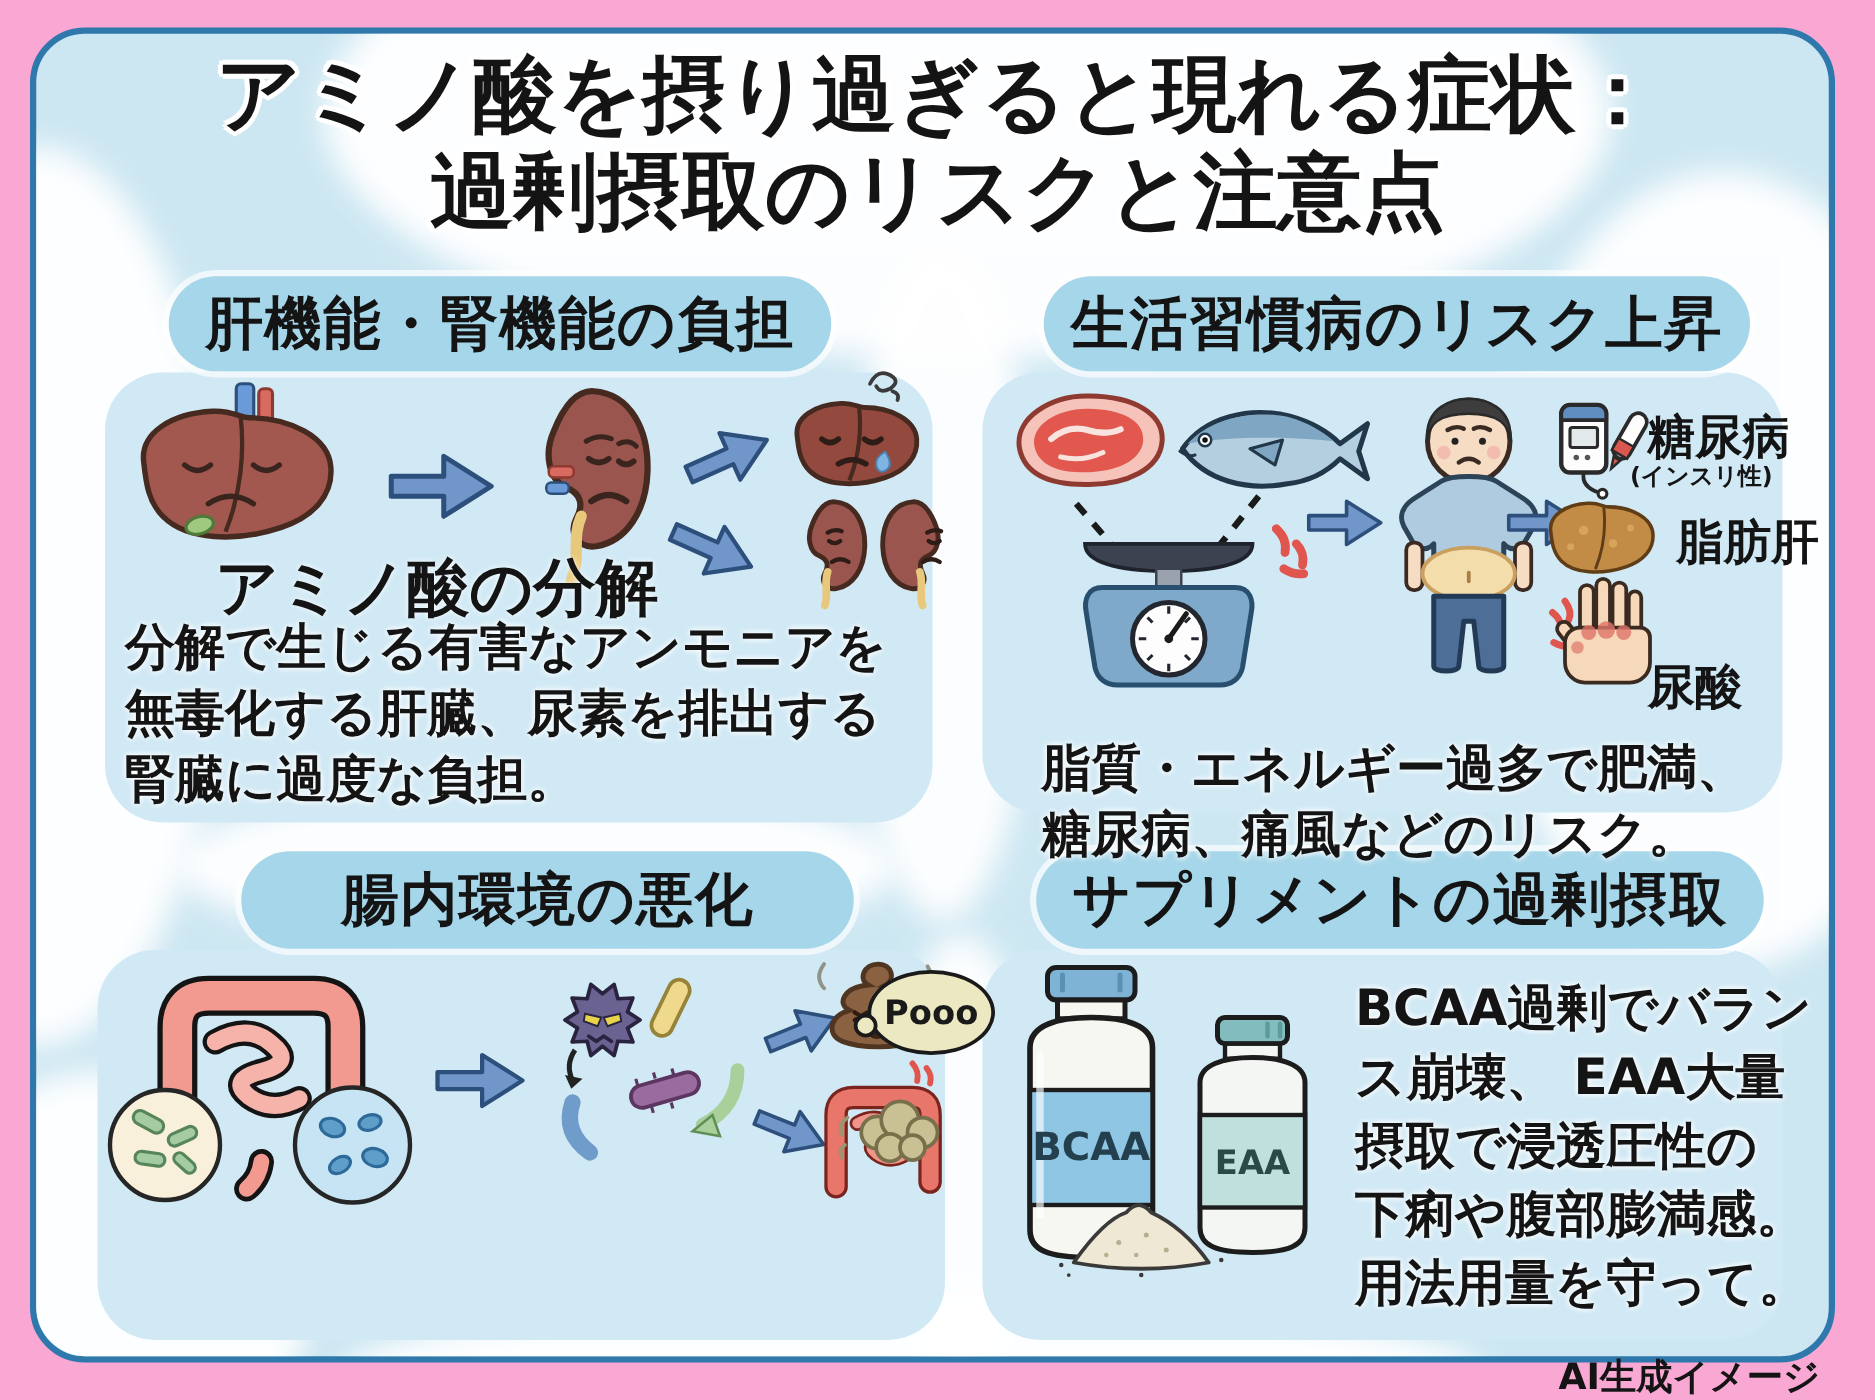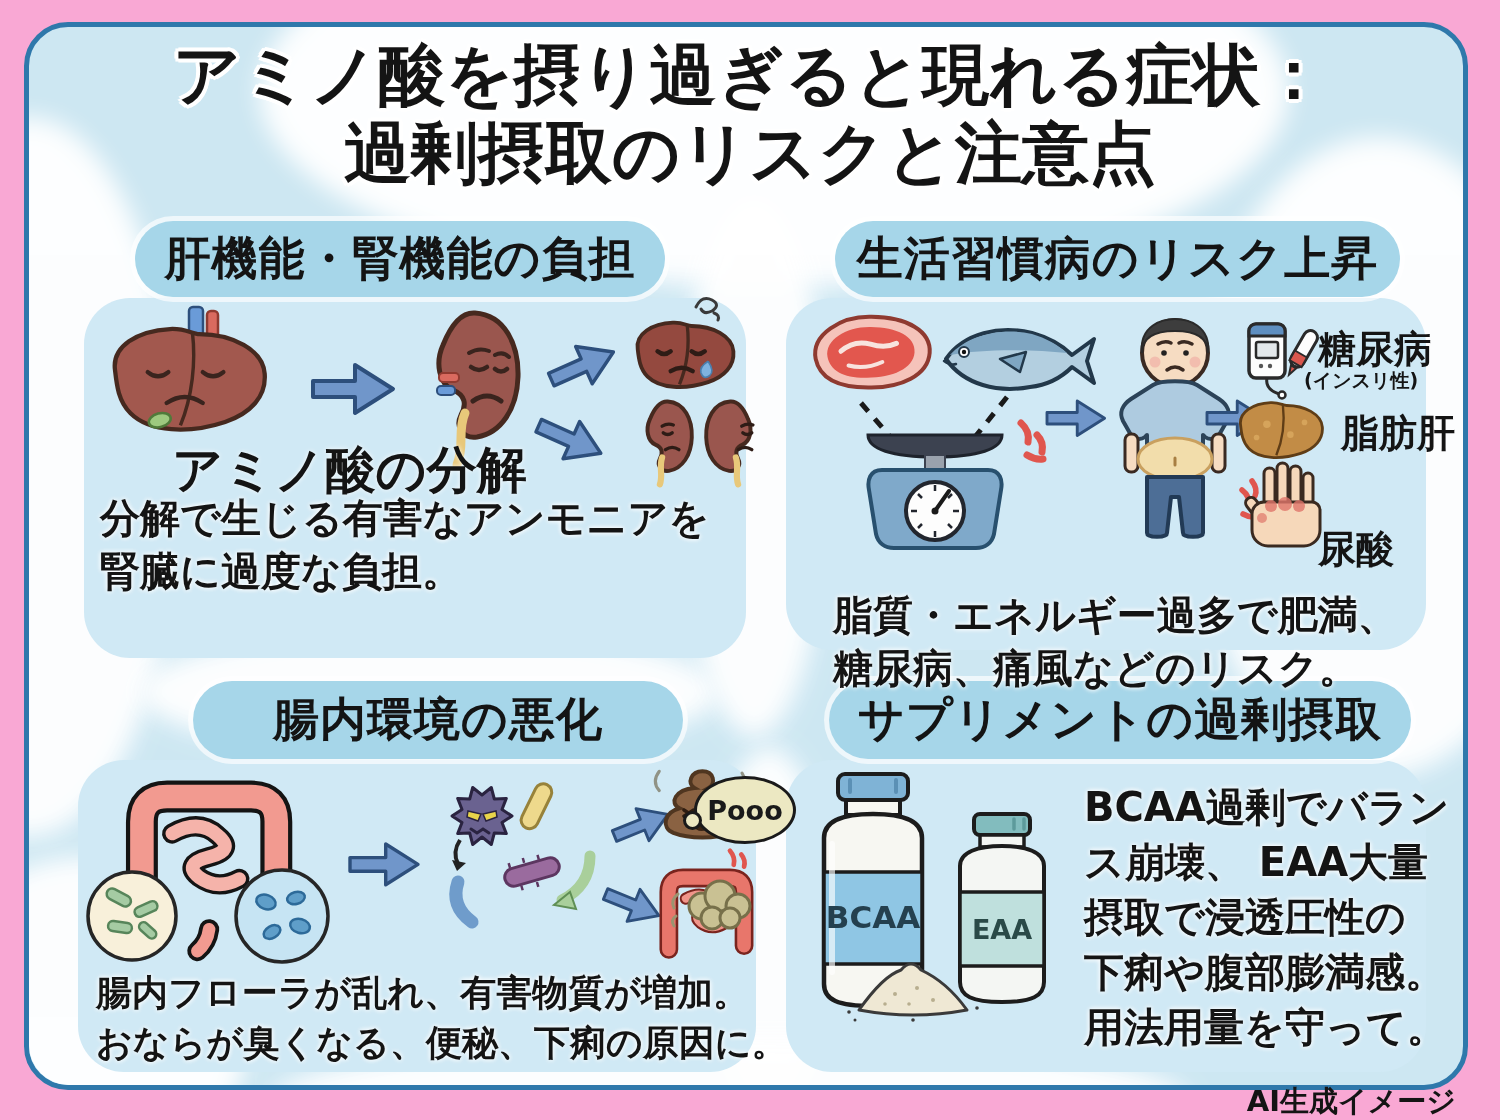--- a/index.html
+++ b/index.html
@@ -154,20 +154,21 @@
       <g transform="translate(74,0) scale(0.56)">
         <path d="M62,52 Q72,46 82,50" stroke="#2e1c16" stroke-width="6" fill="none" stroke-linecap="round"></path>
         <path d="M64,64 Q72,70 80,64" stroke="#2e1c16" stroke-width="6" fill="none" stroke-linecap="round"></path>
         <path d="M56,94 Q68,86 80,94" stroke="#2e1c16" stroke-width="6" fill="none" stroke-linecap="round"></path>
       </g>
     </g>
   </svg>
   <div class="caption" style="left:172px;top:437px;">アミノ酸の分解</div>
   <div class="bodytext" style="left:100px;top:492px;font-size:40px;line-height:53px;">
     <div class="line">分解で生じる有害なアンモニアを</div>
+    <div class="line">無毒化する肝臓、尿素を排出する</div>
     <div class="line">腎臓に過度な負担。</div>
   </div>
 
   <svg class="illo" style="left:795px;top:305px;width:460px;height:245px;" viewBox="0 0 460 245">
     <g transform="translate(8,10) rotate(-6)">
       <path d="M8,45 C6,20 38,5 68,9 C103,13 126,29 122,51 C118,73 90,83 58,79 C28,76 10,65 8,45 Z" fill="#f5c3ba" stroke="#8f3a30" stroke-width="4"></path>
       <path d="M20,44 C19,27 42,16 66,19 C92,22 110,33 107,49 C104,65 82,72 56,69 C34,67 21,58 20,44 Z" fill="#e2574e"></path>
       <path d="M34,40 q14,-10 30,-4 q14,6 26,2" fill="none" stroke="#f8e3de" stroke-width="5" stroke-linecap="round"></path>
       <path d="M40,55 q16,6 34,0" fill="none" stroke="#f8e3de" stroke-width="4" stroke-linecap="round"></path>
     </g>
@@ -343,24 +344,20 @@
           <circle cx="52" cy="22" r="12"></circle>
         <circle cx="26" cy="34" r="11"></circle>
           <circle cx="44" cy="34" r="10"></circle>
       </g>
       <path d="M-8,10 q-8,6 -4,14 M-10,32 q-6,4 -2,10" stroke="#9a9470" stroke-width="3" fill="none" stroke-linecap="round"></path>
     </g>
   </svg>
   <div class="speech-bubble" style="left:694px;top:776px;width:96px;height:62px;">
     <span>Pooo</span>
   </div>
-  <div class="bodytext" style="left:96px;top:968px;font-size:36px;line-height:50px;">
-    <div class="line">腸内フローラが乱れ、有害物質が増加。</div>
-    <div class="line">おならが臭くなる、便秘、下痢の原因に。</div>
-  </div>
 
   <svg class="illo" style="left:800px;top:772px;width:290px;height:250px;" viewBox="0 0 290 250">
     <g transform="translate(10,0)">
       <rect x="28" y="2" width="70" height="26" rx="7" fill="#7fb3d6" stroke="#1c1c1c" stroke-width="4"></rect>
       <path d="M40,8 v12 M86,8 v12" stroke="#5b90b5" stroke-width="4" stroke-linecap="round"></path>
       <rect x="36" y="28" width="54" height="15" fill="#f7f7f2" stroke="#1c1c1c" stroke-width="4"></rect>
       <path d="M14,66 C14,48 36,42 63,42 C90,42 112,48 112,66 L112,212 C112,228 98,234 63,234 C28,234 14,228 14,212 Z" fill="#f7f7f2" stroke="#1c1c1c" stroke-width="4.5"></path>
       <rect x="14" y="100" width="98" height="92" fill="#8fc6e4" stroke="#1c1c1c" stroke-width="3.5"></rect>
       <path d="M22,72 C22,110 22,160 22,200" stroke="#ffffff" stroke-width="6" opacity=".65" stroke-linecap="round"></path>
       <text x="63" y="156" text-anchor="middle" font-size="31" font-weight="bold" fill="#24404f" font-family="DejaVu Sans, sans-serif">BCAA</text>

